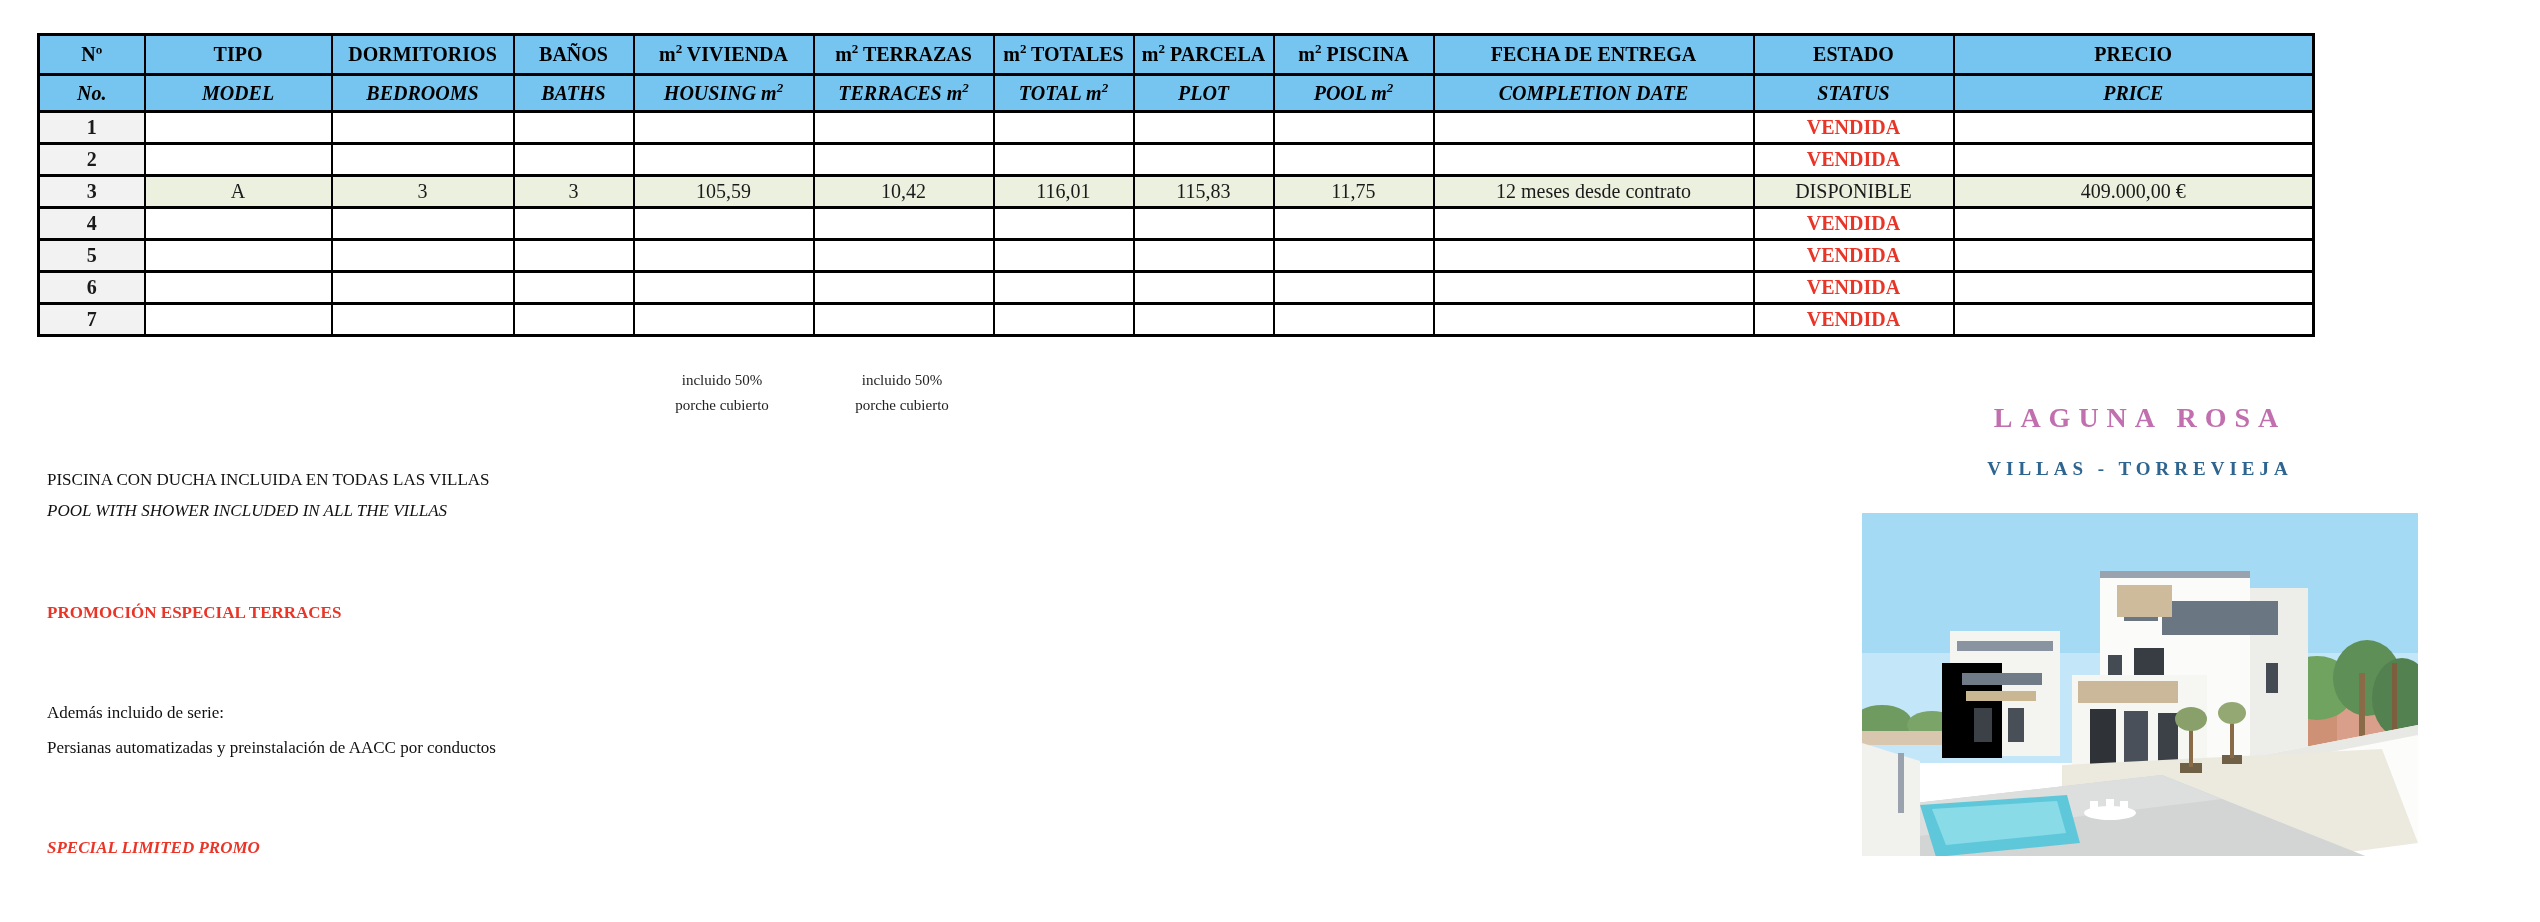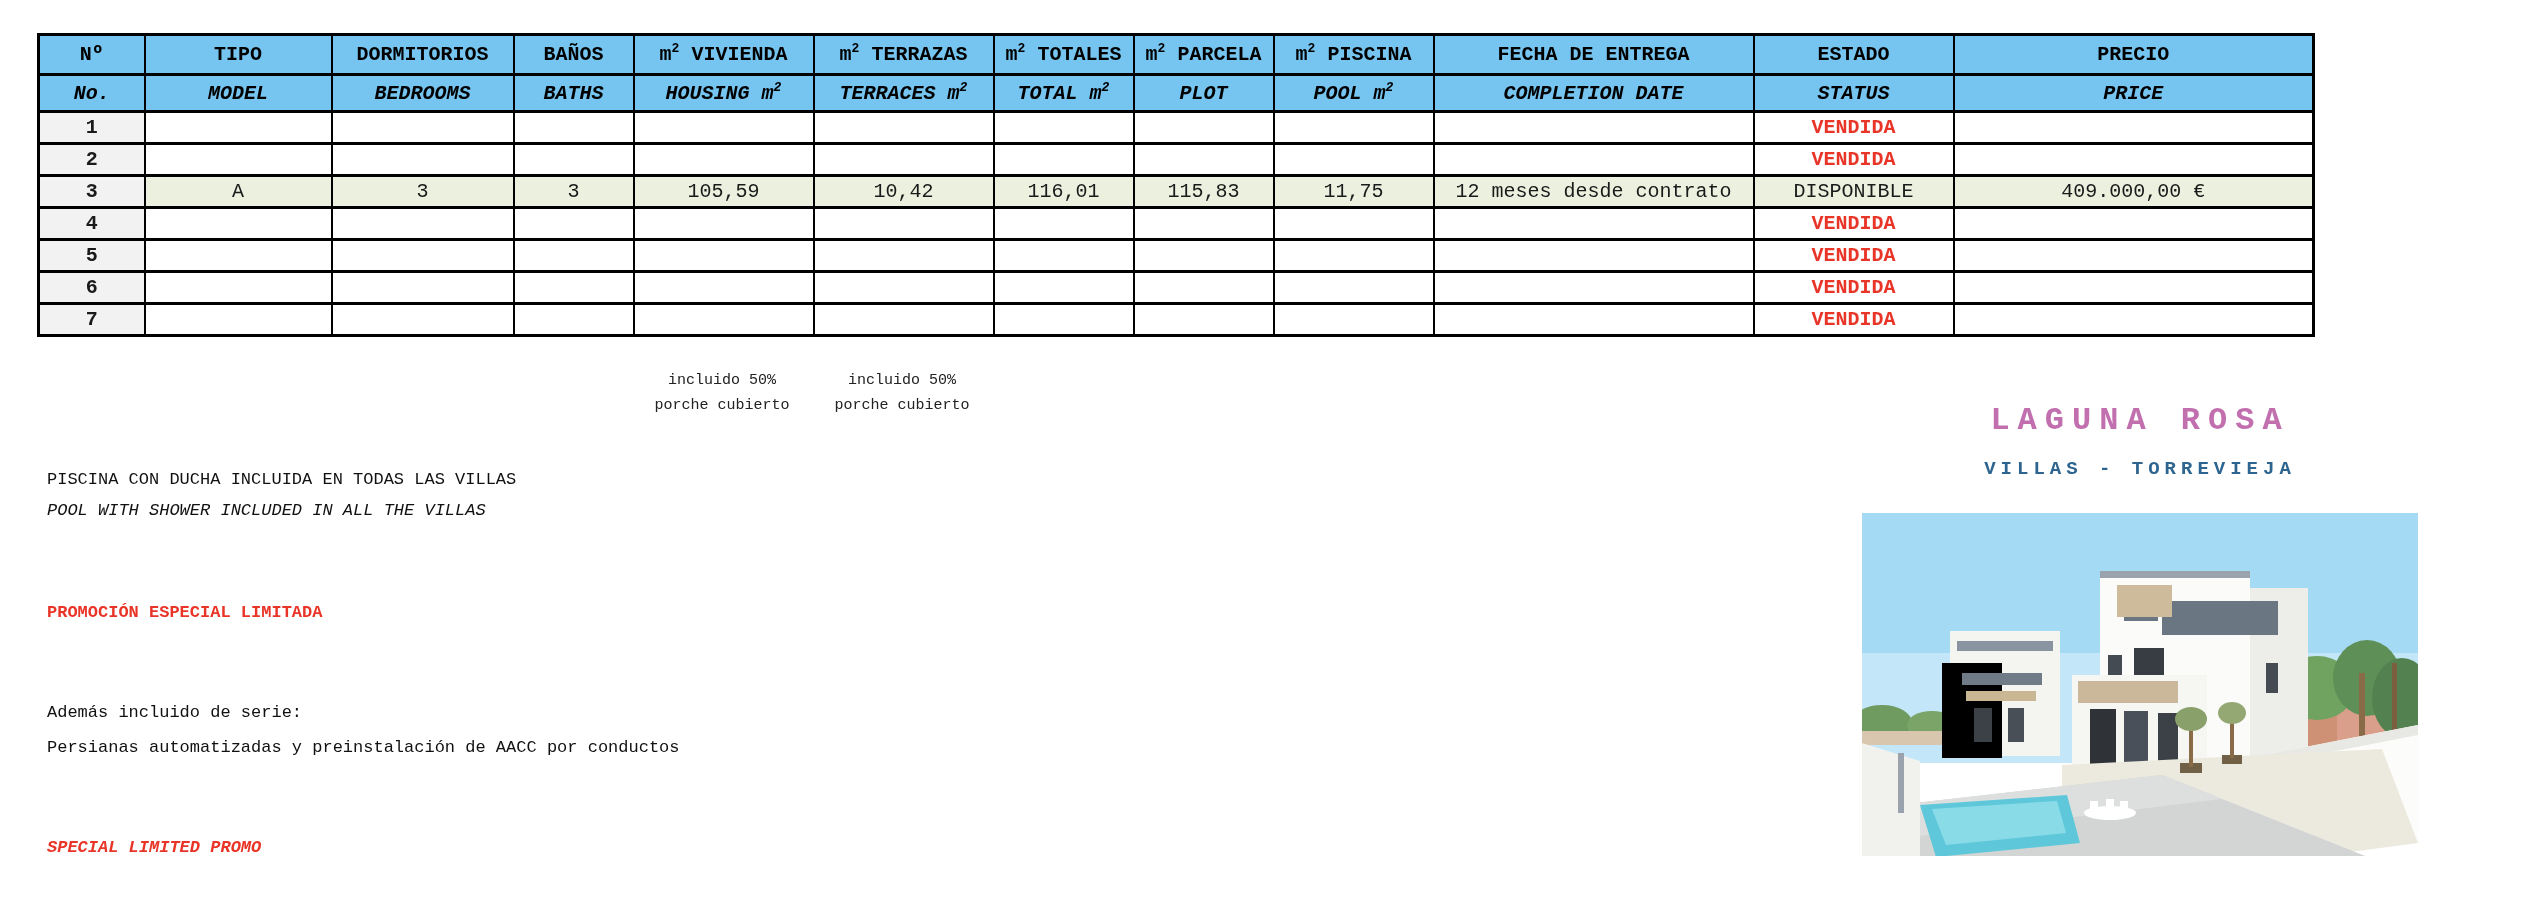--- a/index.html
+++ b/index.html
@@ -1,18 +1,18 @@
 <!DOCTYPE html>
 <html style="--header-blue: #76c5f0; --row-number-gray: #f2f2f2; --highlight-green: #ebf1de; --status-red: #e93528; --brand-pink: #c16fae; --brand-blue: #2d6590; --border-black: #000000; --bottom-bar-gray: #dcdcdc;"><head>
 <meta charset="utf-8">
 <style>
   html,body { margin:0; padding:0; background:#ffffff; }
   .canvas {
     position:relative; width:2540px; height:856px; background:#ffffff;
-    font-family:Liberation Mono, monospace; color:#1a1a1a; overflow:hidden;border-radius:7px;
+    font-family:Liberation Serif, serif; color:#1a1a1a; overflow:hidden;border-radius:7px;
   }
 
   
   table.price {
     position:absolute; left:37px; top:33px; width:2275px;
     border-collapse:collapse; table-layout:fixed;
     border:3px solid var(--border-black,#000);
   }
   table.price th, table.price td {
     border:2px solid var(--border-black,#000);
@@ -42,21 +42,21 @@
   .l-promo-title-es { top:603px; font-weight:bold; color:var(--status-red,#e93528); }
   .l-promo-body-es  { top:636px; font-weight:bold; }
   .l-extras-intro   { top:703px; }
   .l-extras-body    { top:738px;text-align:right; }
   .l-promo-title-en { top:838px; font-weight:bold; font-style:italic; color:var(--status-red,#e93528); }
   .l-promo-body-en  { top:873px; font-weight:bold; font-style:italic; }
 
   
   .brand { position:absolute; left:1862px; width:556px; text-align:center; }
   .brand-name {
-    top:402px; font-size:32px; font-weight:bold; letter-spacing:8px;
+    top:402px; font-size:28px; font-weight:bold; letter-spacing:8px;
     color:var(--brand-pink,#c16fae); white-space:nowrap;
   }
   .brand-tagline {
     top:458px; font-size:19px; font-weight:bold; letter-spacing:5px;
     color:var(--brand-blue,#2d6590); white-space:nowrap;
   }
 
   
   .photo { position:absolute; left:1862px; top:513px; width:556px; height:364px; }
 
@@ -222,21 +222,21 @@
     <div>incluido 50%</div>
     <div>porche cubierto</div>
   </div>
   <div class="footnote fn-terrazas">
     <div>incluido 50%</div>
     <div>porche cubierto</div>
   </div>
 
   <div class="info-line l-pool-es">PISCINA CON DUCHA INCLUIDA EN TODAS LAS VILLAS</div>
   <div class="info-line l-pool-en">POOL WITH SHOWER INCLUDED IN ALL THE VILLAS</div>
-  <div class="info-line l-promo-title-es">PROMOCIÓN ESPECIAL LIMITADA</div>
+  <div class="info-line l-promo-title-es">PROMOCIÓN ESPECIAL TERRACES</div>
   <div class="info-line l-extras-intro">Además incluido de serie:</div>
   <div class="info-line l-extras-body">Persianas automatizadas y preinstalación de AACC por conductos</div>
   <div class="info-line l-promo-title-en">SPECIAL LIMITED PROMO</div>
 
   <div class="brand brand-name">LAGUNA ROSA</div>
   <div class="brand brand-tagline">VILLAS - TORREVIEJA</div>
 
   <svg class="photo" viewBox="0 0 556 364" preserveAspectRatio="none">
 
     <rect x="0" y="0" width="556" height="250" fill="#a5daf4"></rect>

